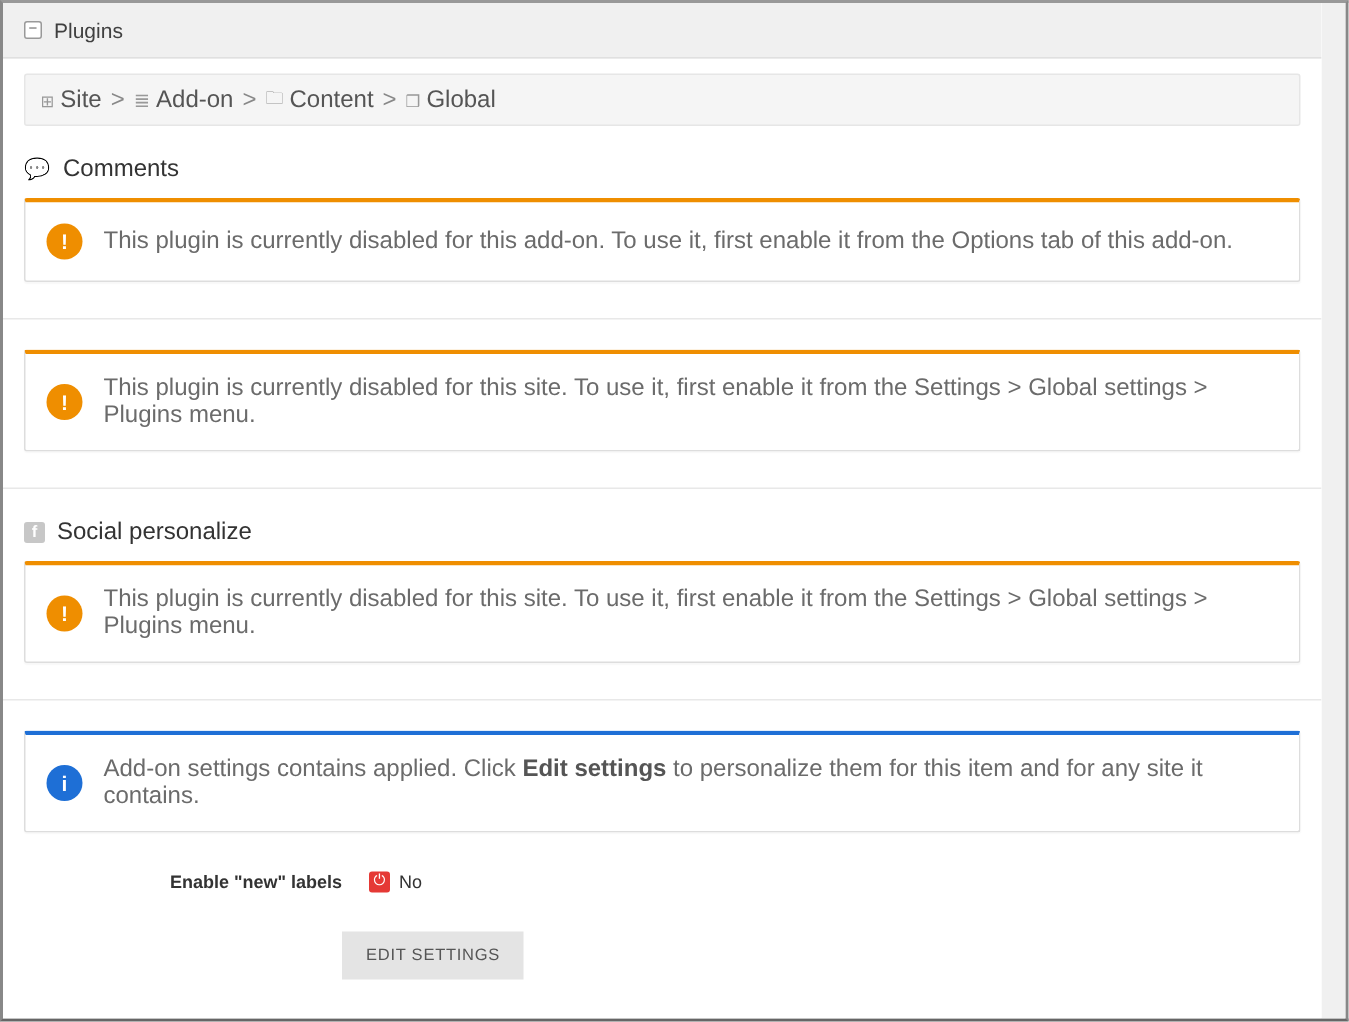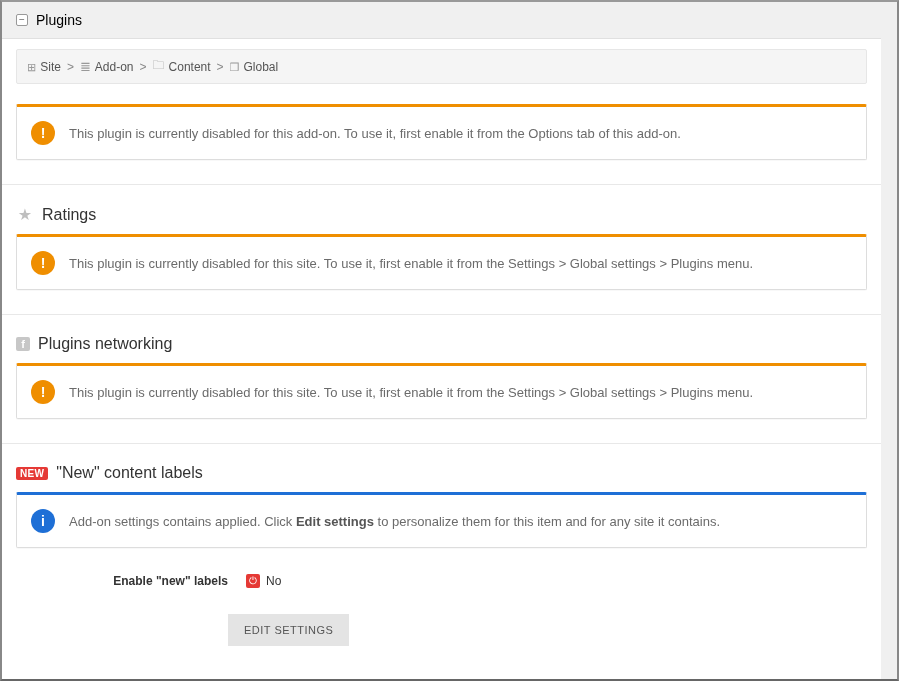--- a/index.html
+++ b/index.html
@@ -46,31 +46,31 @@
     border: 1px solid #999;
     border-radius: 2px;
     display: inline-flex;
     align-items: center;
     justify-content: center;
     font-size: 10px;
     line-height: 1;
     color: #666;
     background: #fff;
   }
-  .header-title { font-weight: 400; color: #000000; }
+  .header-title { font-weight: 400; color: #404040; }
   .inner {
     padding: 0 14px 20px 14px;
   }
   .breadcrumb {
     background: #f5f5f5;
     border: 1px solid #e6e6e6;
     border-radius: 2px;
     padding: 6px 10px;
     margin-top: 10px;
-    font-size: 12px;
+    font-size: 16px;
     color: #555;
     display: flex;
     align-items: center;
     flex-wrap: wrap;
     gap: 4px;
   }
   .bc-sep { color: #888; margin: 0 2px; }
   .bc-item { display: inline-flex; align-items: center; gap: 4px; }
   .bc-icon { color: #999; font-size: 12px; }
   .section {
@@ -104,21 +104,21 @@
     background: #ef8e00;
     color: #fff;
     display: inline-flex;
     align-items: center;
     justify-content: center;
     font-weight: bold;
     font-size: 14px;
     flex-shrink: 0;
   }
   .alert-icon.info { background: #1e6fd6; }
-  .alert-text { font-size: 13px; color: #6b6b6b; }
+  .alert-text { font-size: 16px; color: #6b6b6b; }
   .alert-text strong { color: #555; font-weight: bold; }
   .divider {
     height: 1px;
     background: #e8e8e8;
     margin: 24px -14px 0 -14px;
   }
   .badge-new {
     background: #e53935;
     color: #fff;
     font-size: 10px;
@@ -222,59 +222,55 @@
           <span>Content</span>
         </span>
         <span class="bc-sep">&gt;</span>
         <span class="bc-item">
           <span class="bc-icon icon-cube"></span>
           <span>Global</span>
         </span>
       </div>
 
       <div class="section">
+        <div class="section-heading">
+          <span class="heading-icon icon-comment"></span>
+          <span>Comments</span>
+        </div>
         <div class="alert">
           <span class="alert-icon">!</span>
           <span class="alert-text">This plugin is currently disabled for this add-on. To use it, first enable it from the Options tab of this add-on.</span>
         </div>
       </div>
 
       <div class="divider"></div>
 
       <div class="section">
-        <div class="section-heading">
-          <span class="heading-icon icon-star"></span>
-          <span>Ratings</span>
-        </div>
         <div class="alert">
           <span class="alert-icon">!</span>
           <span class="alert-text">This plugin is currently disabled for this site. To use it, first enable it from the Settings &gt; Global settings &gt; Plugins menu.</span>
         </div>
       </div>
 
       <div class="divider"></div>
 
       <div class="section">
         <div class="section-heading">
           <span class="icon-fb">f</span>
-          <span>Plugins networking</span>
+          <span>Social personalize</span>
         </div>
         <div class="alert">
           <span class="alert-icon">!</span>
           <span class="alert-text">This plugin is currently disabled for this site. To use it, first enable it from the Settings &gt; Global settings &gt; Plugins menu.</span>
         </div>
       </div>
 
       <div class="divider"></div>
 
       <div class="section">
-        <div class="section-heading">
-          <span class="badge-new">NEW</span>
-          <span>"New" content labels</span>
-        </div>
         <div class="alert info">
           <span class="alert-icon info">i</span>
           <span class="alert-text">
             <span>Add-on settings contains applied. Click </span><strong>Edit settings</strong><span> to personalize them for this item and for any site it contains.</span>
           </span>
         </div>
 
         <div class="form-row">
           <div class="form-label">Enable "new" labels</div>
           <div class="form-value">

